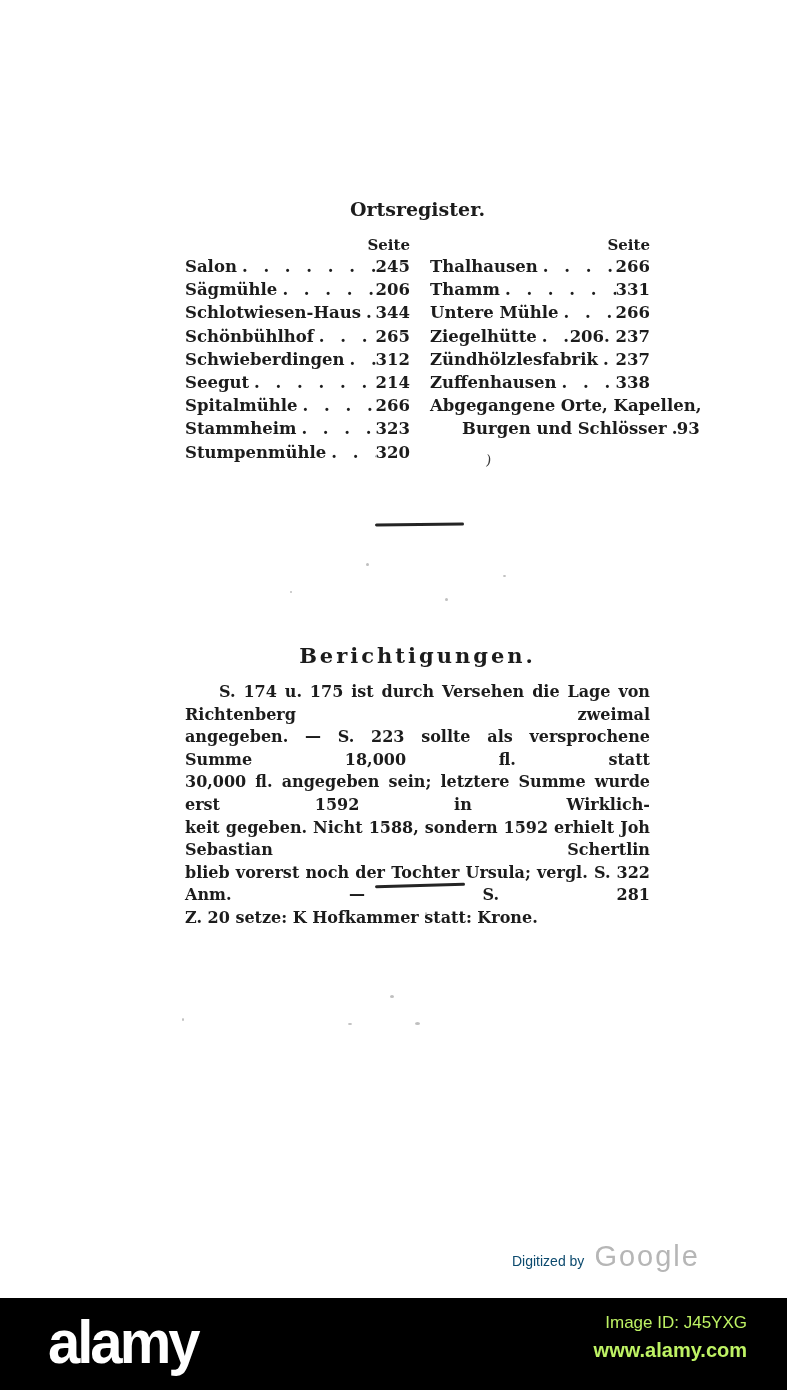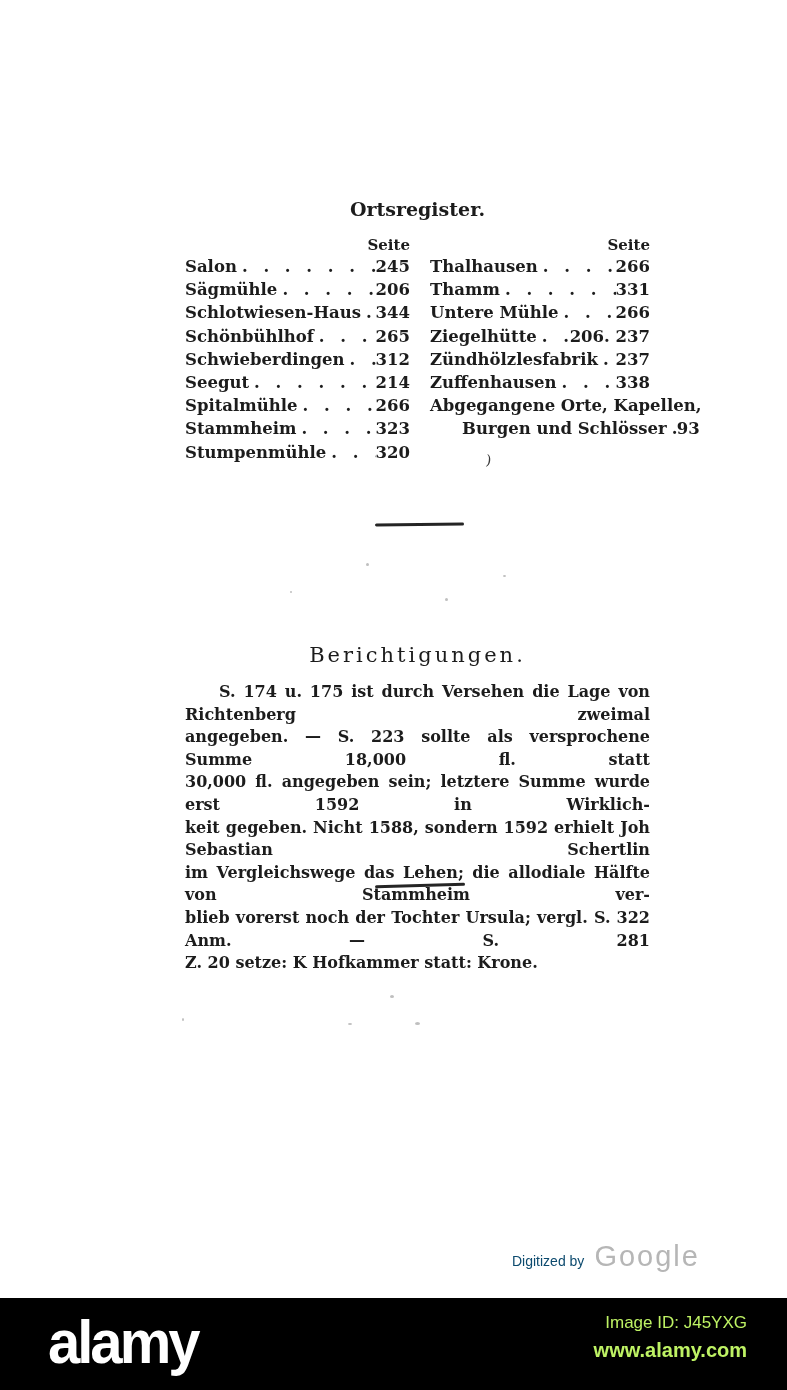--- a/index.html
+++ b/index.html
@@ -30,21 +30,21 @@
   .stray-mark { position:absolute; left:486px; top:452px; font-size:14px; color:#3a3a3a; transform:rotate(8deg); }
 
   .rule { position:absolute; background:#252525; height:2.6px; border-radius:2px; }
   .rule-1 { left:375px; top:523px; width:89px; transform:rotate(-0.8deg); }
   .rule-2 { left:375px; top:884px; width:90px; transform:rotate(-1.6deg); }
 
   .speck { position:absolute; background:#8a8a8a; border-radius:50%; opacity:.55; }
 
   .corrections-heading {
     position:absolute; top:643px; left:0; width:100%; text-align:center;
-    font-size:21px; font-weight:normal; letter-spacing:3px;
+    font-size:21px; font-weight:bold; letter-spacing:3px;
   }
   .para {
     position:absolute; top:681px; left:0; width:465px;
     font-size:16px; font-weight:bold; line-height:22.6px;
   }
   .para-line { text-align:justify; text-align-last:justify; }
   .para-line.first { text-indent:34px; }
   .para-line.last { text-align-last:left; }
 
   .google-wm {
@@ -164,21 +164,20 @@
       </div>
     </div>
 
     <div class="corrections-heading">Berichtigungen.</div>
 
     <div class="para">
       <div class="para-line first">S. 174 u. 175 ist durch Versehen die Lage von Richtenberg zweimal</div>
       <div class="para-line">angegeben. — S. 223 sollte als versprochene Summe 18,000 fl. statt</div>
       <div class="para-line">30,000 fl. angegeben sein; letztere Summe wurde erst 1592 in Wirklich-</div>
       <div class="para-line">keit gegeben. Nicht 1588, sondern 1592 erhielt Joh Sebastian Schertlin</div>
-      <div class="para-line">im Vergleichswege das Lehen; die allodiale Hälfte von Stammheim ver-</div>
       <div class="para-line">blieb vorerst noch der Tochter Ursula; vergl. S. 322 Anm. — S. 281</div>
       <div class="para-line last">Z. 20 setze: K Hofkammer statt: Krone.</div>
     </div>
   </div>
 
   <span class="stray-mark">)</span>
 
   <div class="rule rule-1"></div>
   <div class="rule rule-2"></div>
 

